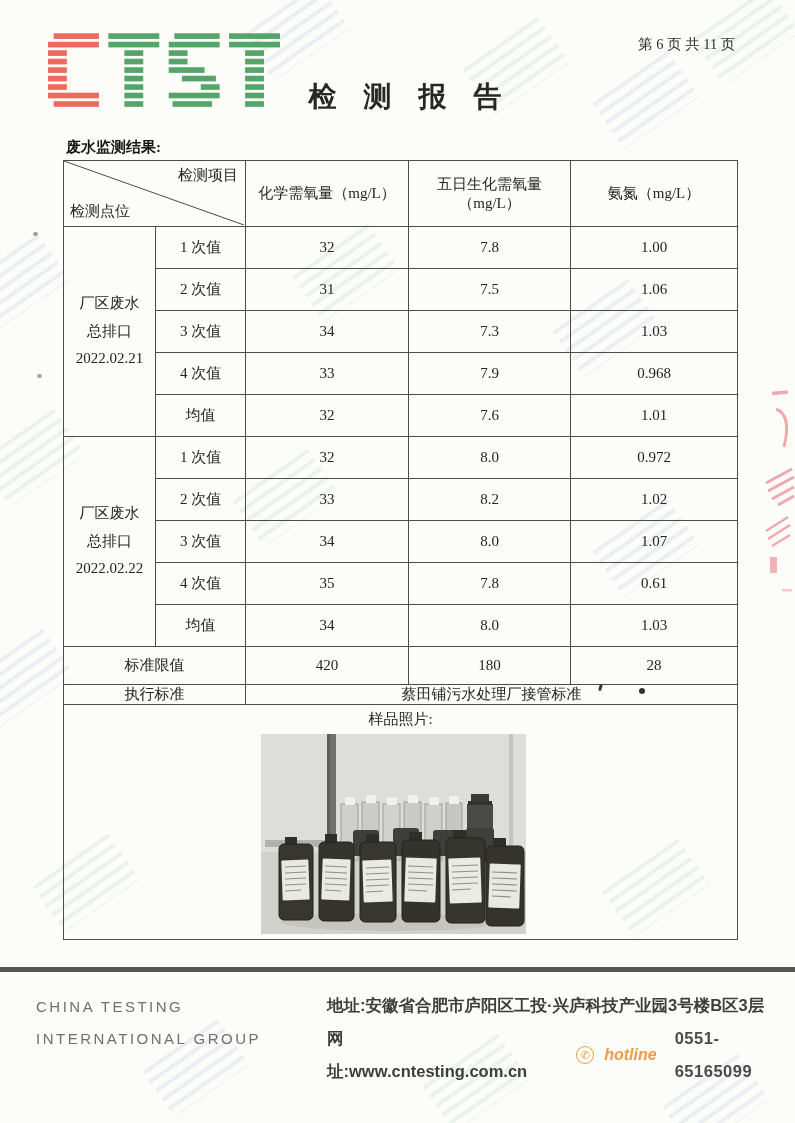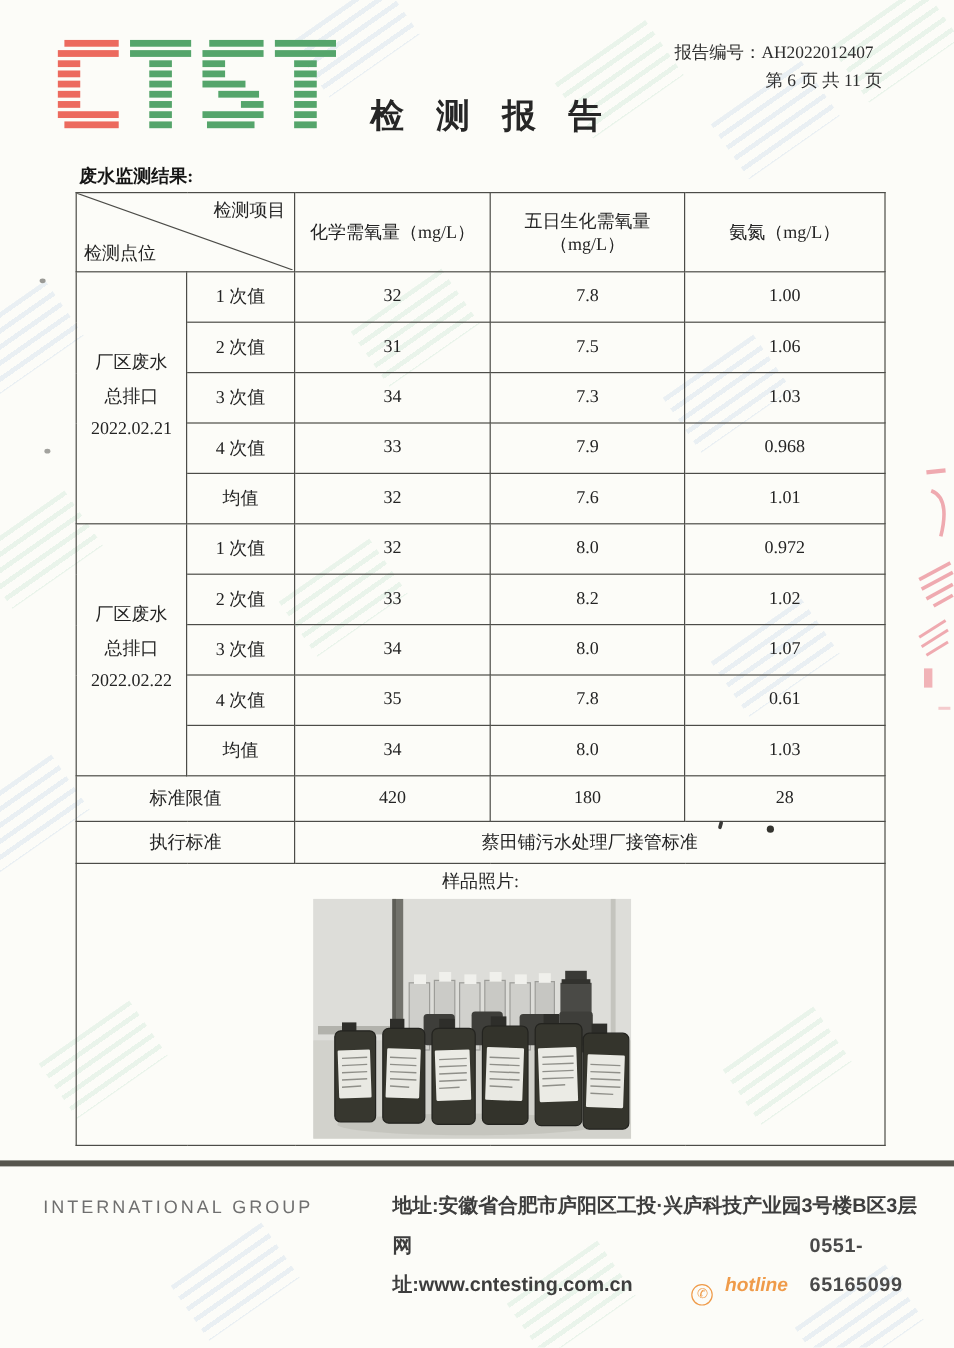--- a/index.html
+++ b/index.html
@@ -46,21 +46,21 @@
     border-collapse:collapse; table-layout:fixed; width:674px;
   }
   table.report td {
     border:1px solid #4c4c48;
     text-align:center; vertical-align:middle;
     font-size:15px; color:#242424;
   }
   tr.hdr   { height:66px; }
   tr.data  { height:42px; }
   tr.limit { height:38px; }
-  tr.std   { height:35px; }
+  tr.std   { height:20px; }
   tr.photo { height:218px; }
 
   td.diag { position:relative; padding:0; }
   td.diag svg { position:absolute; left:0; top:0; }
   .diag-top    { position:absolute; right:7px;  top:5px;    font-size:15px; }
   .diag-bottom { position:absolute; left:6px;   bottom:5px; font-size:15px; }
 
   td.site { line-height:1.85; font-size:15px; }
 
   td.photo-cell { text-align:left; vertical-align:top; padding:5px 8px;font-family:Liberation Serif, serif; }
@@ -80,21 +80,21 @@
   .footer-org {
     position:absolute; left:36px; top:991px;
     font-family:"Liberation Sans","DejaVu Sans",sans-serif;
     font-size:15px; color:#6f6f6f; letter-spacing:2.5px; line-height:2.15;
   }
   .footer-contact {
     position:absolute; left:308px; top:989px;
     font-family:"Liberation Sans","DejaVu Sans",sans-serif;
     font-size:16.5px; font-weight:bold; color:#3d3d3d; line-height:2.0;margin-left:19px;
   }
-  .footer-contact .row2 { display:flex; align-items:flex-end; gap:10px; }
+  .footer-contact .row2 { display:flex; align-items:center; gap:10px; }
   .phone-badge {
     display:inline-flex; align-items:center; justify-content:center;
     width:18px; height:18px; margin-left:26px;
     border:1.6px solid #ef9b4a; border-radius:50%;
     color:#ef9b4a; font-size:11px; font-weight:normal;
   }
   .hotline-word { color:#ef9b4a; font-style:italic; font-size:16px; }
   .phone-num { color:#4a4a4a; letter-spacing:.5px; margin-left:8px; }
 </style>
 </head>
@@ -167,21 +167,20 @@
       <rect x="209" y="54" width="20" height="6"></rect>
       <rect x="209" y="63" width="20" height="6"></rect>
       <rect x="209" y="72" width="20" height="6"></rect>
     </g>
   </svg>
 </div>
 
 <div class="doc-title">检 测 报 告</div>
 
 <div class="report-meta">
-  <div><span>报告编号：</span><span>AH2022012407</span></div>
   <div class="line2">第 6 页 共 11 页</div>
 </div>
 
 <div class="section-label">废水监测结果:</div>
 
 <table class="report">
   <colgroup>
     <col style="width:92px">
       <col style="width:90px">
       <col style="width:163px">
@@ -431,20 +430,21 @@
       <line x1="10" y1="156" x2="32" y2="142"></line>
       <line x1="14" y1="163" x2="32" y2="152"></line>
     </g>
     <rect x="12" y="174" width="7" height="16" fill="#e0485a" stroke="none" opacity="0.9"></rect>
     <rect x="24" y="206" width="10" height="2.5" fill="#e0485a" stroke="none" opacity="0.6"></rect>
   </g>
 </svg>
 
 <div class="footer-rule"></div>
 <div class="footer-org">
+  <div>CHINA TESTING</div>
   <div>INTERNATIONAL GROUP</div>
 </div>
 <div class="footer-contact">
   <div>地址:安徽省合肥市庐阳区工投·兴庐科技产业园3号楼B区3层</div>
   <div class="row2">
     <span>网址:www.cntesting.com.cn</span>
     <span class="phone-badge">✆</span>
     <span class="hotline-word">hotline</span>
     <span class="phone-num">0551-65165099</span>
   </div>

